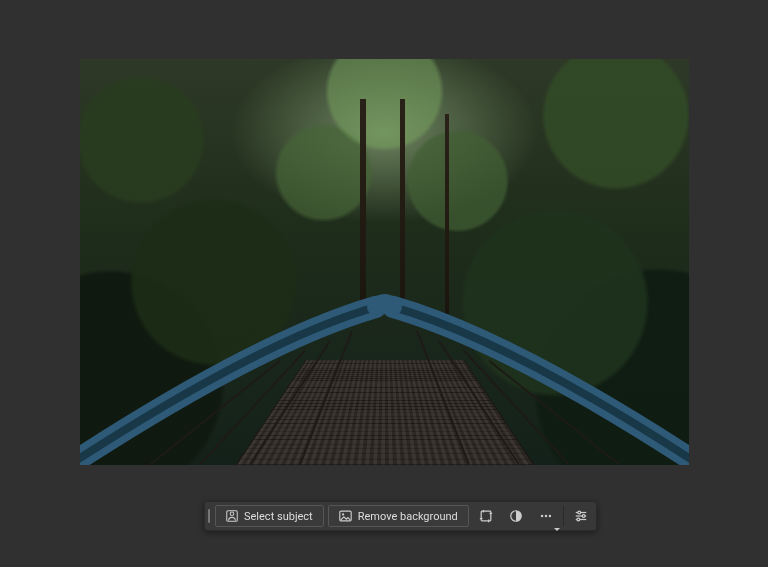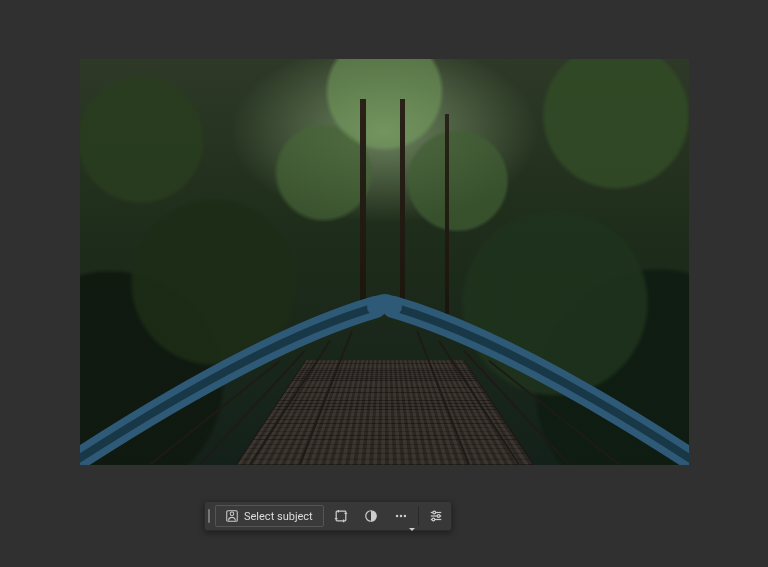--- a/index.html
+++ b/index.html
@@ -200,20 +200,30 @@
       <span>
         <svg width="12" height="12" viewBox="0 0 16 16" fill="none" stroke="#ccc" stroke-width="1.4">
           <circle cx="8" cy="5" r="2.4"></circle>
           <path d="M3.5 14c0-2.6 2-4.2 4.5-4.2s4.5 1.6 4.5 4.2"></path>
           <rect x="1" y="1" width="14" height="14" rx="1.5"></rect>
         </svg>
       </span>
       <span>Select subject</span>
     </div>
 
+    <div class="btn">
+      <span>
+        <svg width="13" height="12" viewBox="0 0 16 14" fill="none" stroke="#ccc" stroke-width="1.4">
+          <rect x="1" y="1" width="14" height="12" rx="1.5"></rect>
+          <circle cx="5" cy="5" r="1.4" fill="#ccc" stroke="none"></circle>
+          <path d="M2 12l4-4 3 3 2-2 3 3"></path>
+        </svg>
+      </span>
+      <span>Remove background</span>
+    </div>
 
     <div class="icon-btn">
       <span>
         <svg width="14" height="14" viewBox="0 0 16 16" fill="none" stroke="#ccc" stroke-width="1.4">
           <rect x="2.5" y="2.5" width="11" height="11" rx="1"></rect>
           <path d="M5 1v3M11 12v3M1 11h3M12 5h3"></path>
         </svg>
       </span>
     </div>
 

